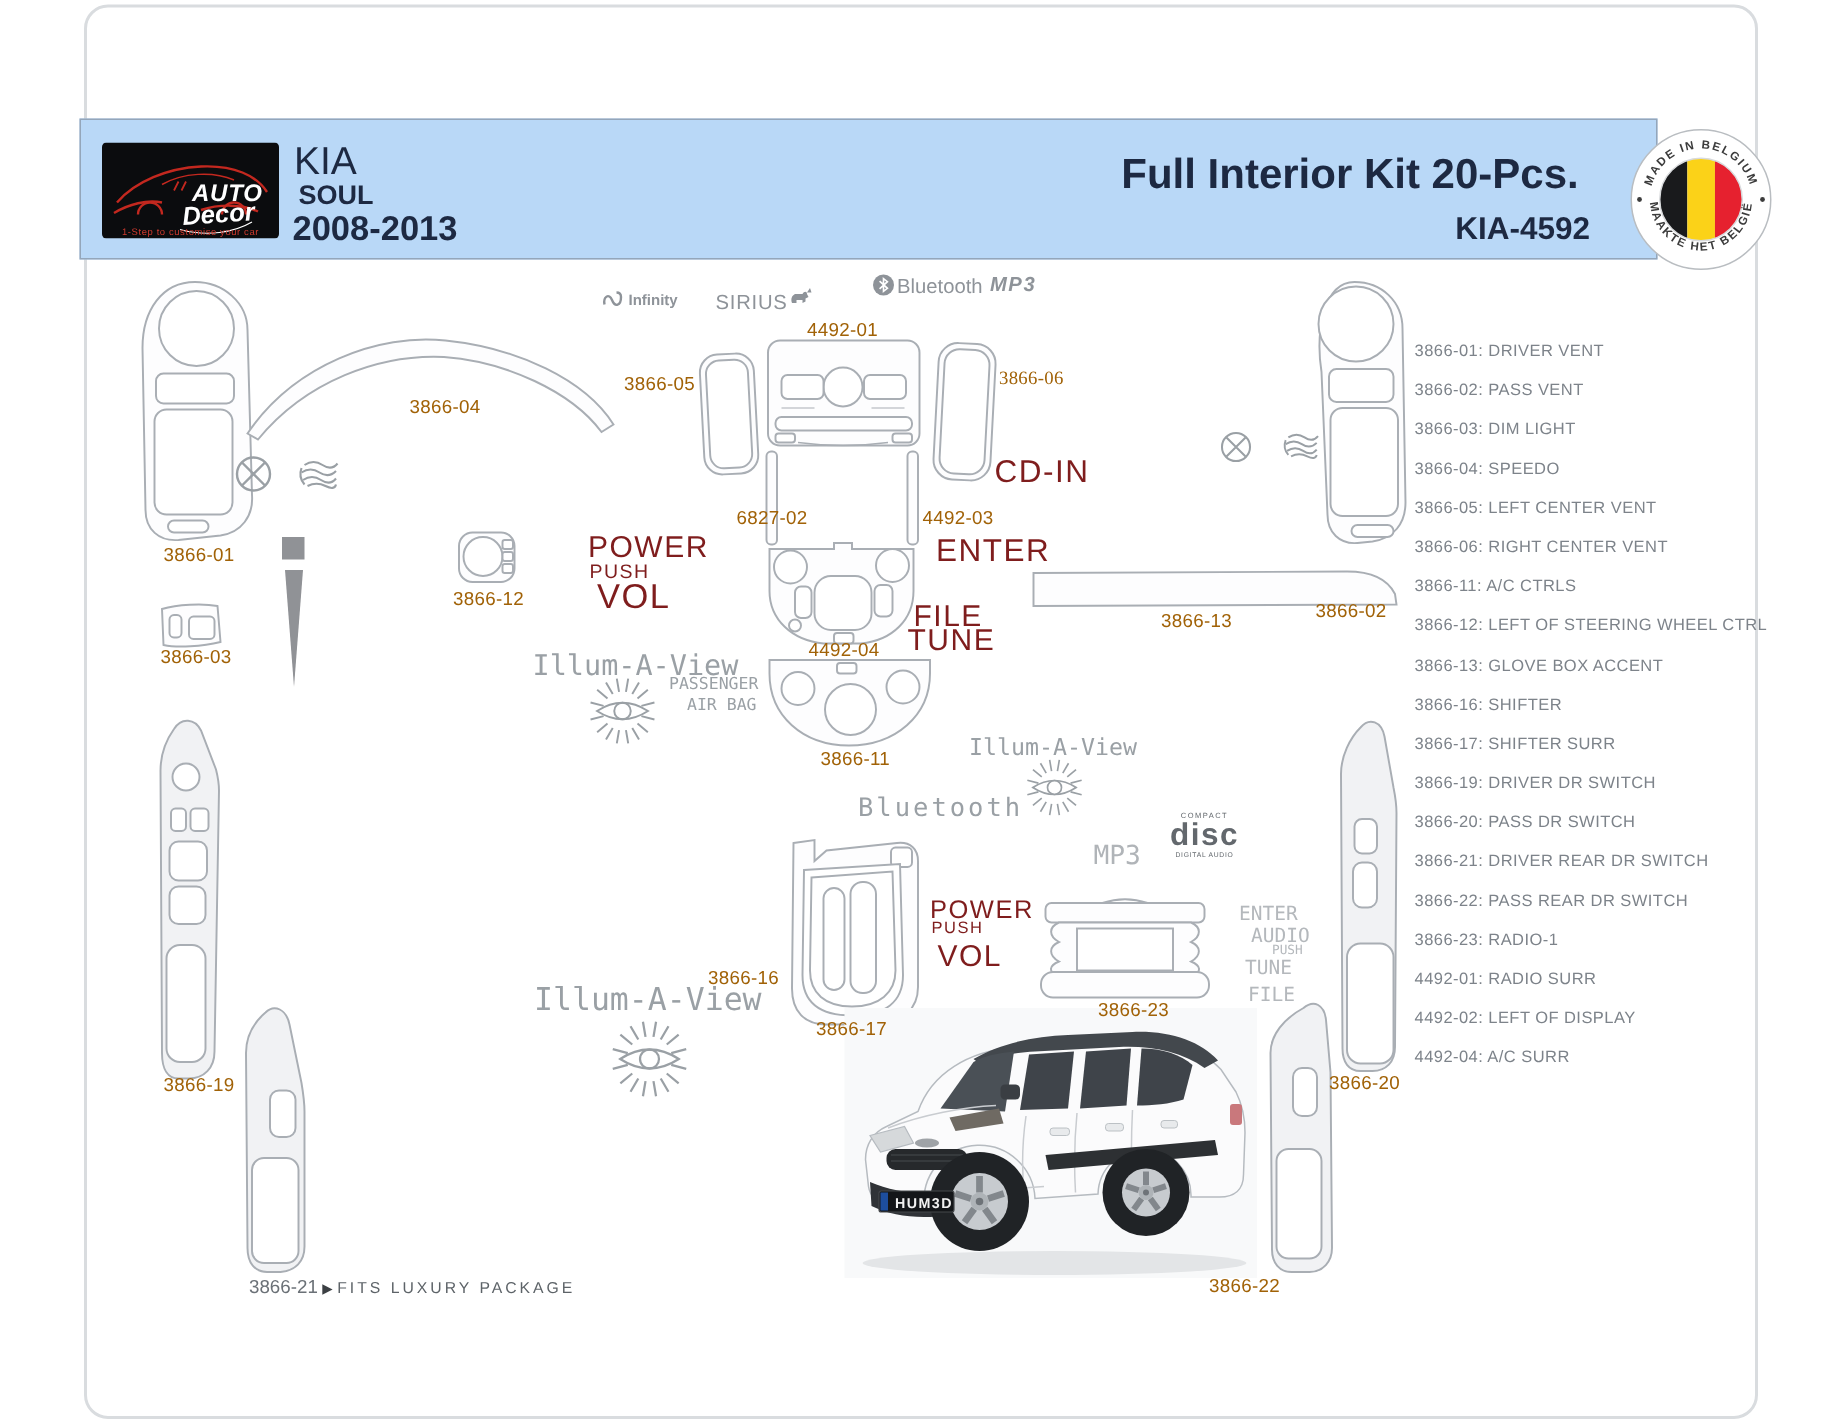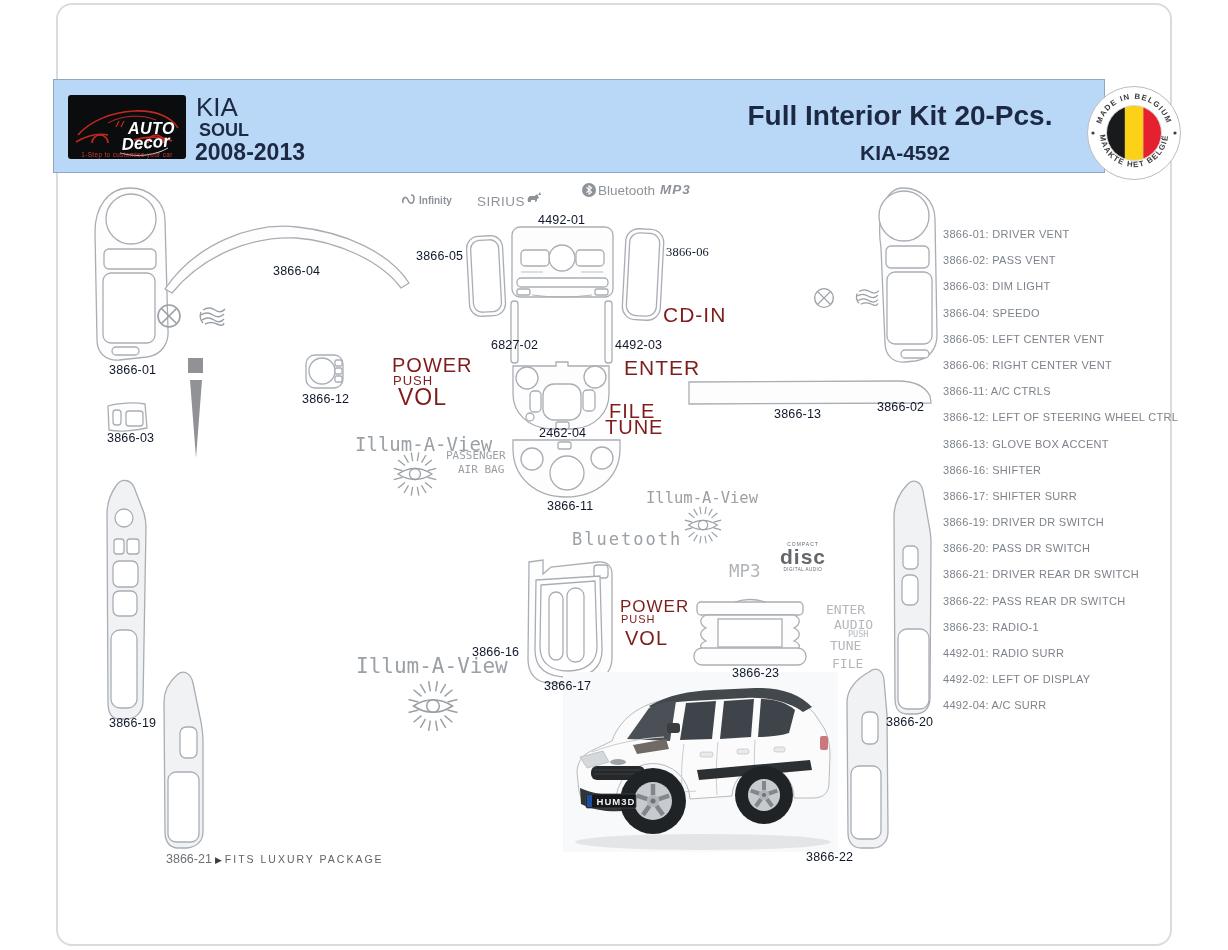--- a/index.html
+++ b/index.html
@@ -4,21 +4,21 @@
 <style>
   html,body{margin:0;padding:0;background:#fff;}
   .sheet{position:relative;width:1228px;height:950px;background:#fff;overflow:hidden;
          font-family:"Liberation Sans",sans-serif;}
   .frame{position:absolute;left:56px;top:3px;width:1112px;height:939px;
          border:2px solid #d9dcdf;border-radius:16px;}
   .hbar{position:absolute;left:53px;top:79px;width:1052px;height:94px;
         background:#b9d8f7;border:1px solid #94a6ba;box-sizing:border-box;}
   .abs{position:absolute;white-space:nowrap;}
   .navy{color:#1d2942;}
-  .ct{position:absolute;font-size:12.5px;color:#0f172a;white-space:nowrap;letter-spacing:.2px;}
+  .ct{position:absolute;font-size:12.5px;color:#a16207;white-space:nowrap;letter-spacing:.2px;}
   .tech{position:absolute;color:#7f1d1d;letter-spacing:1px;white-space:nowrap;}
   .mono{position:absolute;color:#9aa0a5;font-family:"DejaVu Sans Mono",monospace;white-space:nowrap;}
   .brand{position:absolute;color:#8e9399;white-space:nowrap;}
   .plist{position:absolute;left:943px;top:221px;}
   .prow{height:26.2px;line-height:26.2px;font-size:11px;color:#7d838a;
         letter-spacing:.3px;white-space:nowrap;}
   .disc{position:absolute;left:775px;top:542px;width:56px;text-align:center;color:#63686d;line-height:1;}
   .disc .t{font-size:5px;letter-spacing:1px;display:block;}
   .disc .m{font-size:21px;font-weight:bold;letter-spacing:1px;display:block;margin:-1px 0 0 0;}
   .disc .b{font-size:4.5px;letter-spacing:.5px;display:block;margin-top:1px;}
@@ -51,21 +51,21 @@
     <text x="54" y="55" font-size="17" font-style="italic" font-weight="700" fill="#ffffff" font-family="Liberation Serif, serif" transform="rotate(-4 54 55)">Decor</text>
     <path d="M52,58 C70,63 88,60 100,53" stroke="#ffffff" stroke-width="0.8" fill="none"></path>
     <text x="59" y="61.5" font-size="6.3" fill="#cf3a2e" text-anchor="middle" letter-spacing="0.4">1-Step to customise your car</text>
   </svg>
 
   <div class="abs navy" style="left:196px;top:92px;font-size:26px;font-weight:500;">KIA</div>
   <div class="abs navy" style="left:199px;top:120px;font-size:18px;font-weight:700;">SOUL</div>
   <div class="abs navy" style="left:195px;top:139px;font-size:23px;font-weight:700;">2008-2013</div>
 
   <div class="abs navy" style="left:720px;top:100px;width:360px;text-align:center;font-size:28px;font-weight:700;">Full Interior Kit 20-Pcs.</div>
-  <div class="abs navy" style="left:860px;top:141px;width:200px;text-align:left;font-size:21px;font-weight:700;">KIA-4592</div>
+  <div class="abs navy" style="left:860px;top:141px;width:200px;text-align:right;font-size:21px;font-weight:700;">KIA-4592</div>
 
   <svg class="abs" style="left:1086px;top:85px;" width="96" height="96" viewBox="-48 -48 96 96">
     <circle r="46.5" fill="#ffffff" stroke="#b9bdc1" stroke-width="1"></circle>
     <defs>
       <path id="arcTop" d="M -34,0 A 34,34 0 0 1 34,0"></path>
       <path id="arcBot" d="M -34,0 A 34,34 0 0 0 34,0"></path>
       <clipPath id="flagClip">
           <circle r="27.5"></circle>
         </clipPath>
     </defs>
@@ -325,21 +325,21 @@
   <span class="ct" style="left:273px;top:264px;">3866-04</span>
   <span class="ct" style="left:416px;top:249px;">3866-05</span>
   <span class="ct" style="left:538px;top:213px;">4492-01</span>
   <span class="ct" style="left:666px;top:245px;font-family:Liberation Serif, serif;">3866-06</span>
   <span class="ct" style="left:877px;top:368px;margin-top:32px;">3866-02</span>
   <span class="ct" style="left:491px;top:338px;">6827-02</span>
   <span class="ct" style="left:615px;top:338px;">4492-03</span>
   <span class="ct" style="left:302px;top:392px;">3866-12</span>
   <span class="ct" style="left:107px;top:431px;">3866-03</span>
   <span class="ct" style="left:774px;top:407px;">3866-13</span>
-  <span class="ct" style="left:539px;top:426px;">2462-04</span>
+  <span class="ct" style="left:539px;top:426px;">4492-04</span>
   <span class="ct" style="left:547px;top:499px;">3866-11</span>
   <span class="ct" style="left:472px;top:645px;">3866-16</span>
   <span class="ct" style="left:544px;top:679px;">3866-17</span>
   <span class="ct" style="left:732px;top:666px;">3866-23</span>
   <span class="ct" style="left:109px;top:716px;">3866-19</span>
   <span class="ct" style="left:886px;top:715px;">3866-20</span>
   <span class="ct" style="left:806px;top:850px;">3866-22</span>
   <div class="lux">
     <span class="num">3866-21</span><span class="arr">▶</span><span class="txt">FITS LUXURY PACKAGE</span>
   </div>

